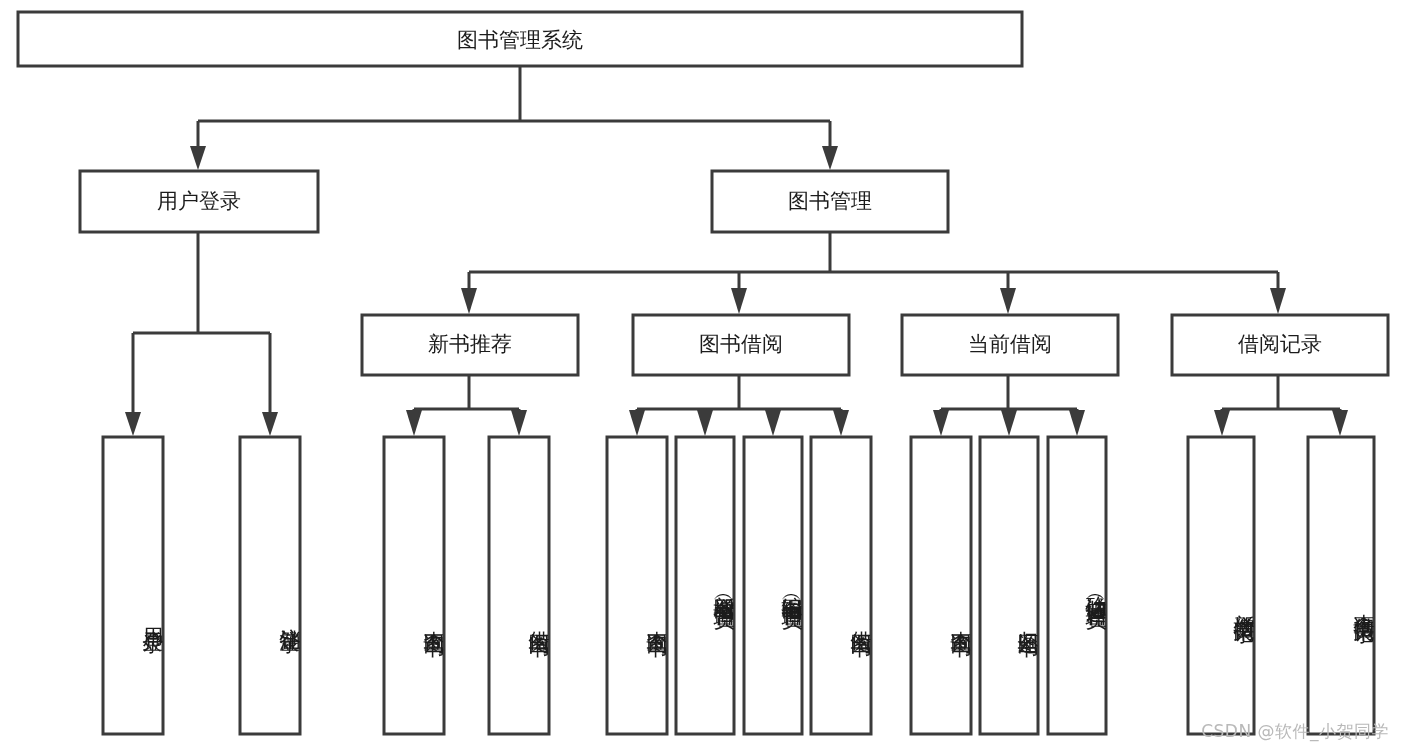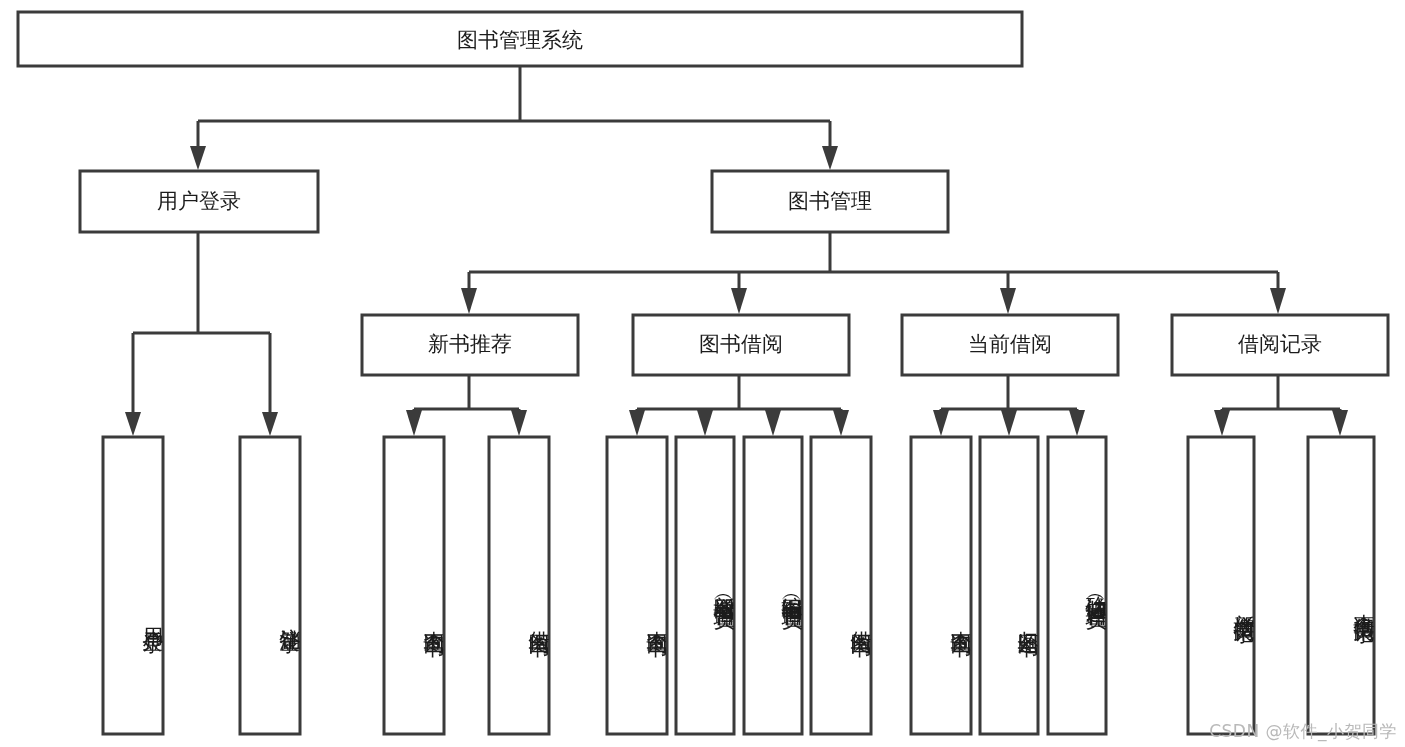--- a/index.html
+++ b/index.html
@@ -59,21 +59,21 @@
     color: #1c1c1c;
     letter-spacing: 2px;
     white-space: nowrap;
     pointer-events: none;
     display: flex;
     align-items: flex-start;
     justify-content: center;
   }
   .watermark {
     position: absolute;
-    right: 8px;
+    right: 16px;
     bottom: 4px;
     font-family: "DejaVu Sans", "Liberation Sans", sans-serif;
     font-size: 17px;
     color: #b9b9b9;
     letter-spacing: 0.5px;
     white-space: nowrap;
   }
 </style>
 </head>
 <body>

